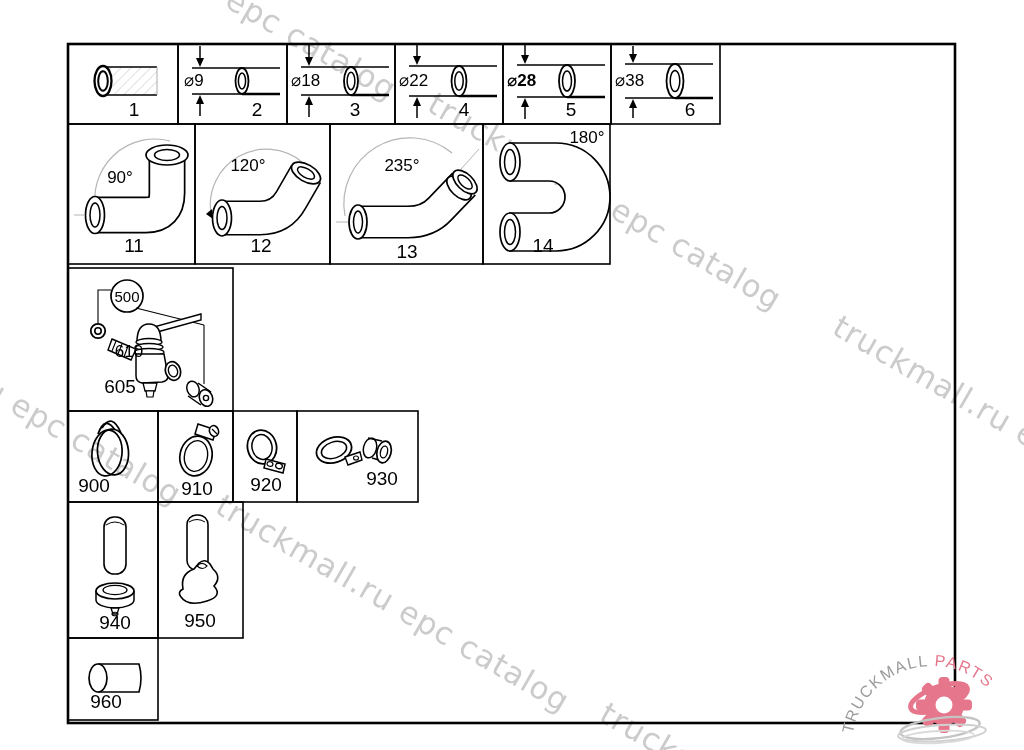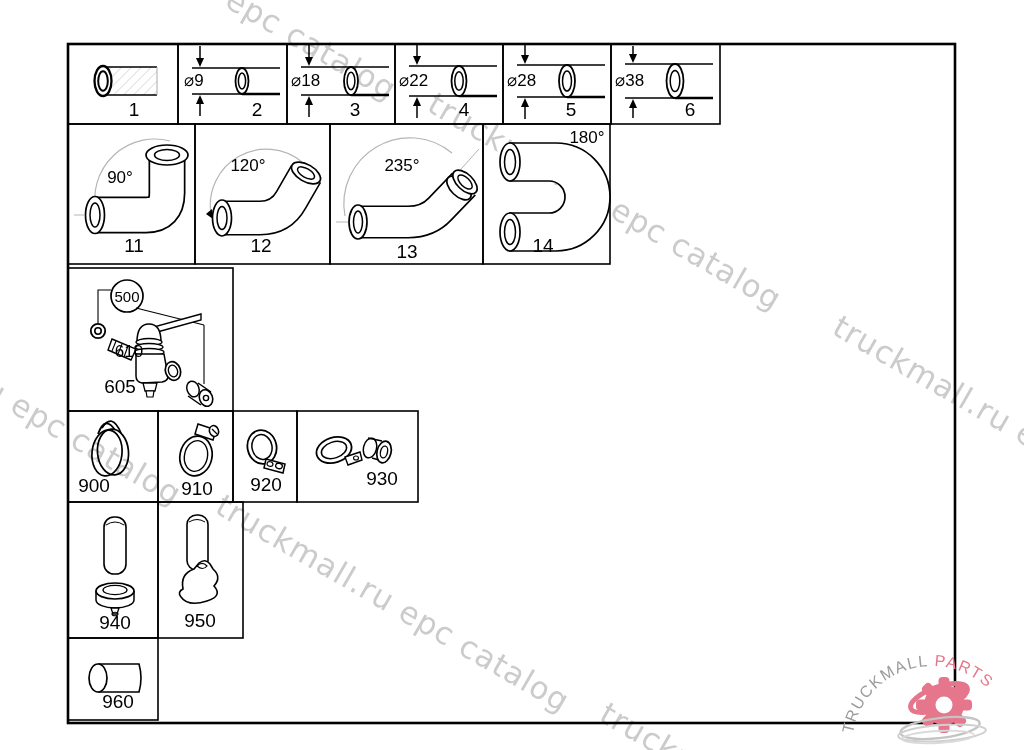--- a/index.html
+++ b/index.html
@@ -249,21 +249,21 @@
   <span class="lbl" style="left:134px;top:100px;">1</span>
   <span class="lbl" style="left:257px;top:100px;">2</span>
   <span class="lbl" style="left:355px;top:100px;">3</span>
   <span class="lbl" style="left:464px;top:100px;">4</span>
   <span class="lbl" style="left:571px;top:100px;">5</span>
   <span class="lbl" style="left:690px;top:100px;">6</span>
 
   <span class="lbl dia" style="left:184px;top:72px;">⌀9</span>
   <span class="lbl dia" style="left:291px;top:72px;">⌀18</span>
   <span class="lbl dia" style="left:399px;top:72px;">⌀22</span>
-  <span class="lbl dia" style="left:507px;top:72px;">⌀28</span>
+  <span class="lbl dia" style="left:507px;top:72px;font-weight:bold;">⌀28</span>
   <span class="lbl dia" style="left:615px;top:72px;text-align:right;">⌀38</span>
 
   <span class="lbl small" style="left:120px;top:169px;">90°</span>
   <span class="lbl small" style="left:248px;top:157px;">120°</span>
   <span class="lbl small" style="left:402px;top:157px;">235°</span>
   <span class="lbl small" style="left:587px;top:129px;">180°</span>
 
   <span class="lbl" style="left:134px;top:236px;">11</span>
   <span class="lbl" style="left:261px;top:236px;text-align:right;">12</span>
   <span class="lbl" style="left:407px;top:242px;">13</span>
@@ -273,21 +273,21 @@
   <span class="lbl small" style="left:96px;top:343px;margin-left:33px;">610</span>
   <span class="lbl" style="left:120px;top:377px;">605</span>
 
   <span class="lbl" style="left:94px;top:476px;">900</span>
   <span class="lbl" style="left:197px;top:479px;">910</span>
   <span class="lbl" style="left:266px;top:475px;">920</span>
   <span class="lbl" style="left:382px;top:469px;">930</span>
 
   <span class="lbl" style="left:115px;top:613px;">940</span>
   <span class="lbl" style="left:200px;top:611px;">950</span>
-  <span class="lbl" style="left:106px;top:692px;margin-left:12px;">960</span>
+  <span class="lbl" style="left:106px;top:692px;">960</span>
 
   <svg id="logo-svg" width="182" height="102" viewBox="0 0 182 102">
     <defs>
       <path id="logoArc" d="M 10,98 A 80,80 0 0 1 170,98"></path>
     </defs>
     <ellipse cx="97" cy="50" rx="30" ry="11" fill="none" stroke="#e5768b" stroke-width="5" transform="rotate(-20 97 50)"></ellipse>
     <g fill="#e5768b">
       <rect x="96.5" y="29" width="11" height="14" rx="4" transform="rotate(0 102 57)"></rect>
       <rect x="96.5" y="29" width="11" height="14" rx="4" transform="rotate(45 102 57)"></rect>
       <rect x="96.5" y="29" width="11" height="14" rx="4" transform="rotate(90 102 57)"></rect>

